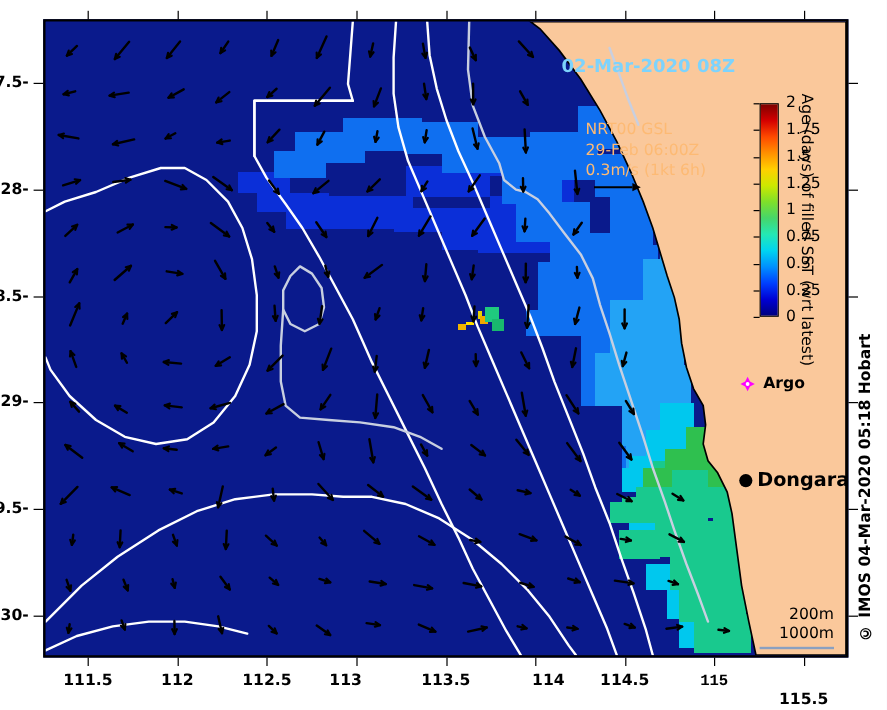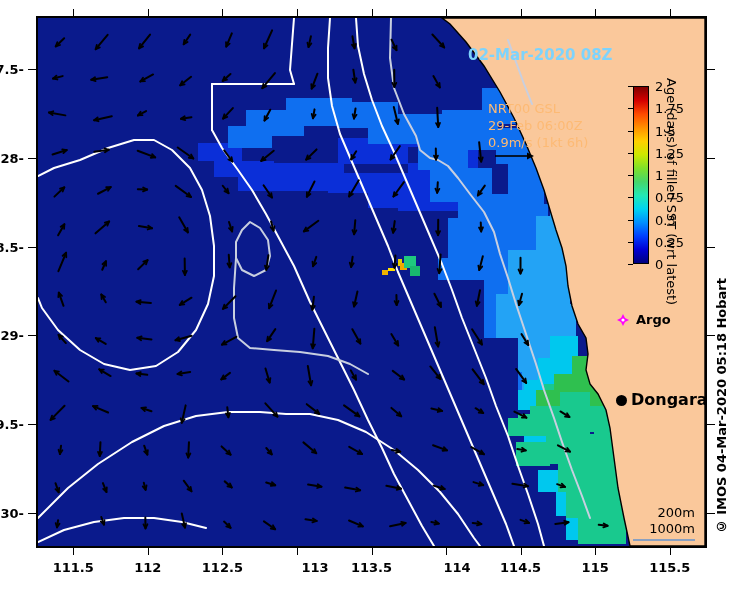--- a/index.html
+++ b/index.html
@@ -729,21 +729,21 @@
       <div class="argo-label" style="left:598px;top:294px;">Argo</div>
 
       <div class="dot-black" style="left:578px;top:377px;"></div>
       <div class="place-label" style="left:593px;top:372px;">Dongara</div>
 
       <div class="title-date">02-Mar-2020 08Z</div>
 
       <div class="annot">
         <div>NRT00 GSL</div>
         <div>29-Feb 06:00Z</div>
-        <div>0.9m/s (1kt 6h)</div>
+        <div>0.3m/s (1kt 6h)</div>
       </div>
       <svg class="annot-arrow" width="44" height="12" viewBox="0 0 44 12">
         <line x1="2" y1="6" x2="34" y2="6" stroke="#000" stroke-width="1.6"></line>
         <path d="M 34 2.6 L 41 6 L 34 9.4 Z" fill="#000"></path>
       </svg>
 
       <div class="scalebox">
         <div>200m</div>
         <div>1000m</div>
         <div class="scaleline"></div>
@@ -753,31 +753,31 @@
   </div>
 
   <div id="xticks">
       <div class="xtick" style="left: 73.2778px;"></div>
       <div class="xlab" style="left: 73.2778px;">111.5</div>
       <div class="xtick" style="left: 147.833px;"></div>
       <div class="xlab" style="left: 147.833px;">112</div>
       <div class="xtick" style="left: 222.389px;"></div>
       <div class="xlab" style="left: 222.389px;">112.5</div>
       <div class="xtick" style="left: 296.944px;"></div>
-      <div class="xlab" style="left: 315px; text-align: right;">113</div>
+      <div class="xlab" style="left: 288px; text-align: right;">113</div>
       <div class="xtick" style="left: 371.5px;"></div>
       <div class="xlab" style="left: 371.5px;">113.5</div>
       <div class="xtick" style="left: 446.056px;"></div>
       <div class="xlab" style="left: 457px;">114</div>
       <div class="xtick" style="left: 520.611px;"></div>
       <div class="xlab" style="left: 520.611px;">114.5</div>
       <div class="xtick" style="left: 595.167px;"></div>
-      <div class="xlab" style="left: 595.167px;">115</div>
+      <div class="xlab" style="left: 595.167px; font-family: Liberation Mono, monospace;">115</div>
       <div class="xtick" style="left: 669.722px;"></div>
-      <div class="xlab" style="left: 669.722px;">115.5</div>
+      <div class="xlab" style="left: 669.722px; margin-top: 16px;">115.5</div>
     </div>
   <div id="xticks-top">
       <div class="xtick-t" style="left: 73.2778px;"></div>
       <div class="xtick-t" style="left: 147.833px;"></div>
       <div class="xtick-t" style="left: 222.389px;"></div>
       <div class="xtick-t" style="left: 296.944px;"></div>
       <div class="xtick-t" style="left: 371.5px;"></div>
       <div class="xtick-t" style="left: 446.056px;"></div>
       <div class="xtick-t" style="left: 520.611px;"></div>
       <div class="xtick-t" style="left: 595.167px;"></div>

